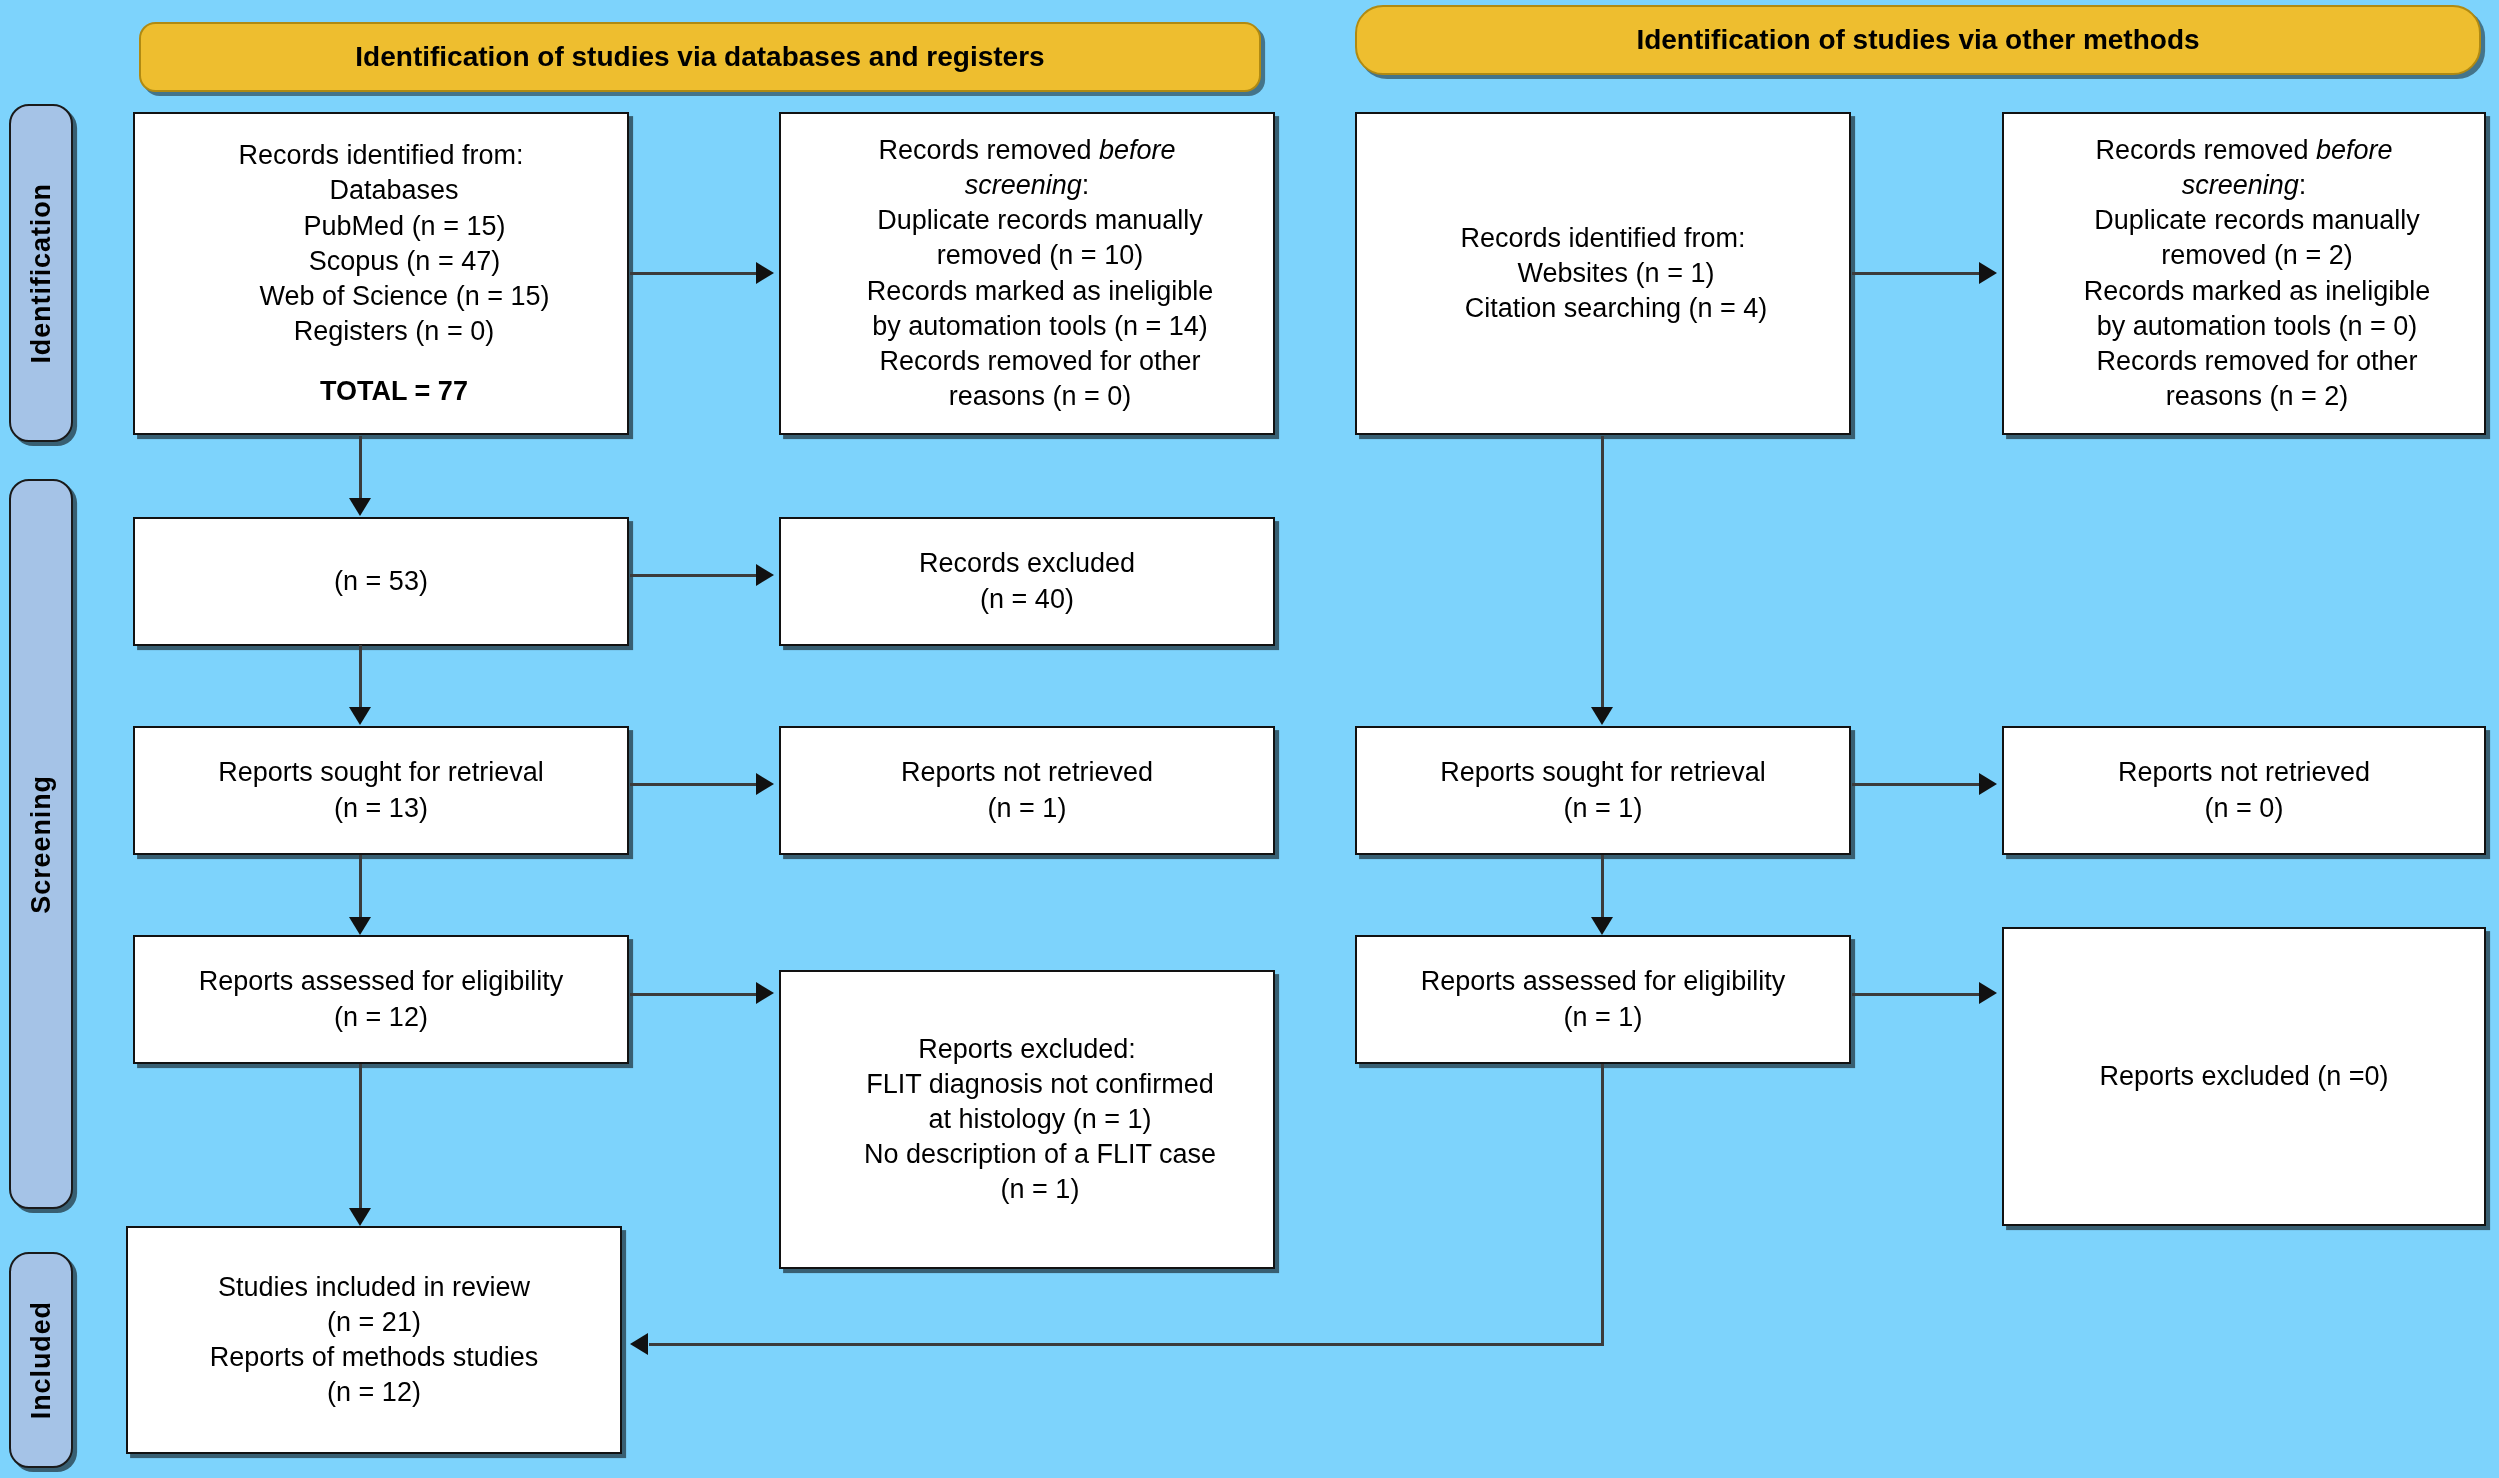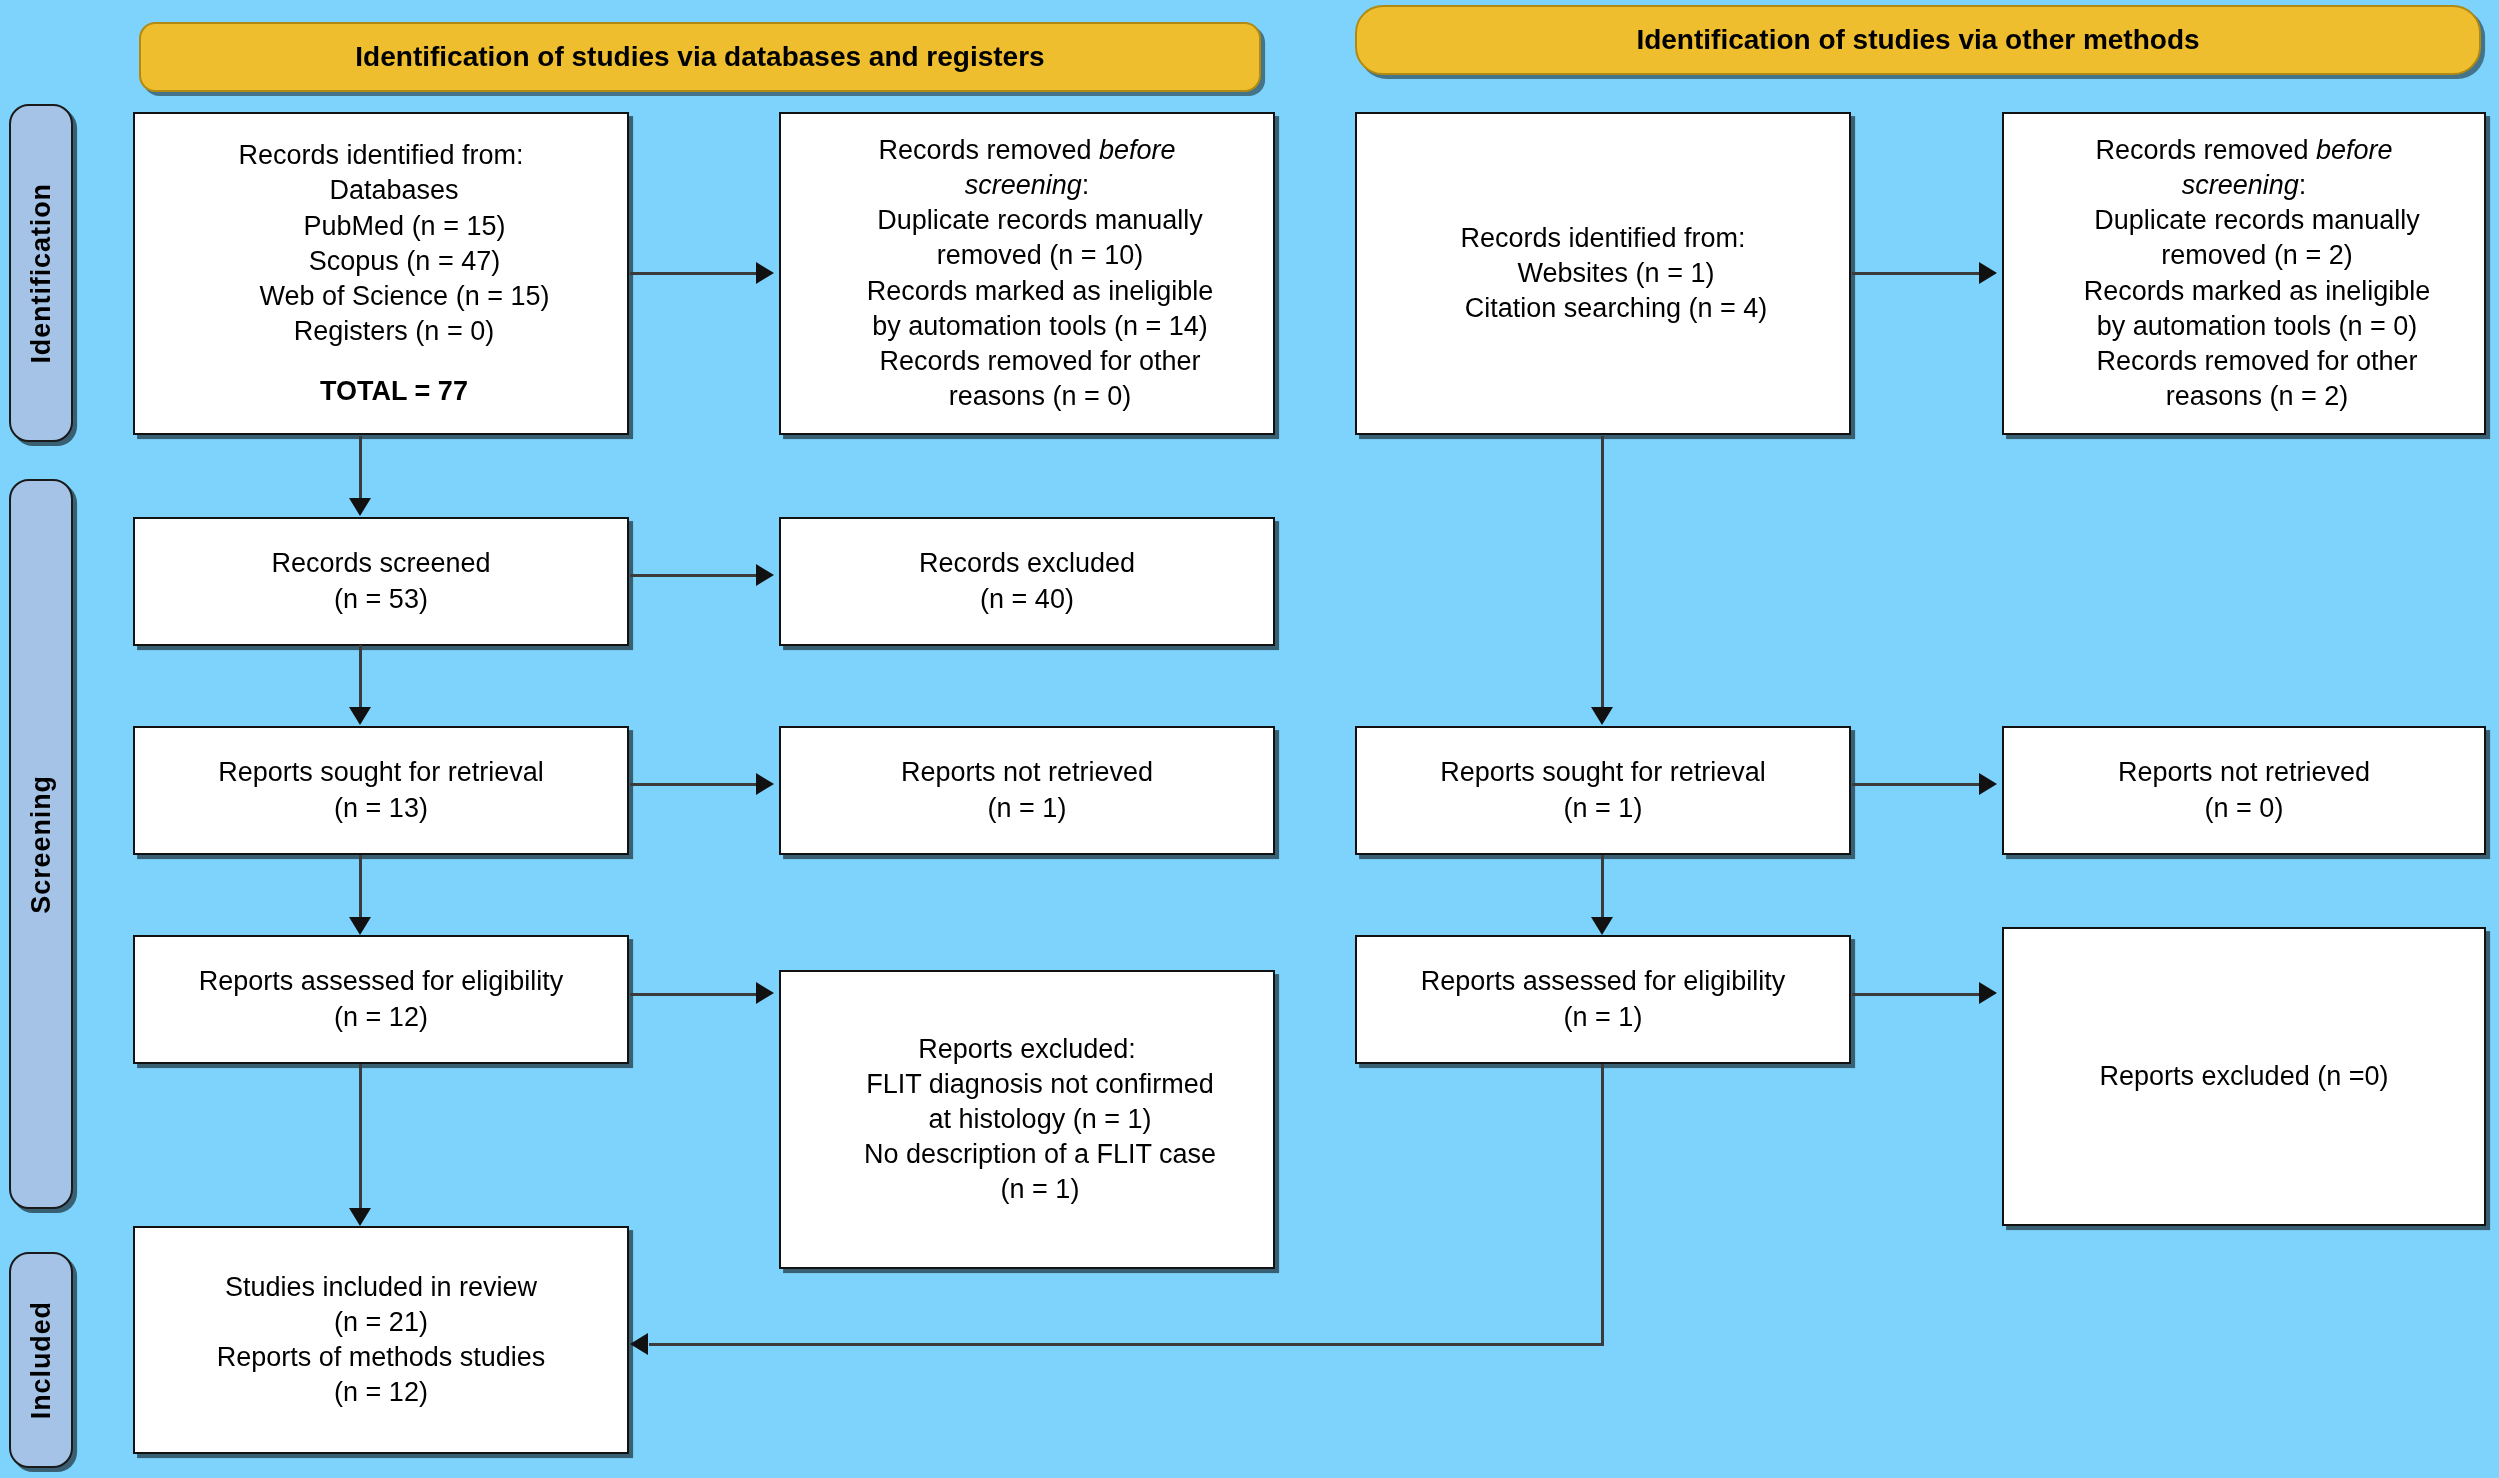--- a/index.html
+++ b/index.html
@@ -161,21 +161,20 @@
     <p class="ind1">reasons (n = 0)</p>
   </div>
 
   <div class="hline" style="left:630px; top:272px; width:126px;"></div>
   <div class="arrow-r" style="left:756px; top:262px;"></div>
 
   <div class="vline" style="left:359px; top:436px; height:76px;"></div>
   <div class="arrow-d" style="left:349px; top:498px;"></div>
 
   <div class="flowbox" style="left:133px; top:517px; width:496px; height:129px;">
-    <p>Records screened</p>
     <p>(n = 53)</p>
   </div>
 
   <div class="flowbox" style="left:779px; top:517px; width:496px; height:129px;">
     <p>Records excluded</p>
     <p>(n = 40)</p>
   </div>
 
   <div class="hline" style="left:630px; top:574px; width:126px;"></div>
   <div class="arrow-r" style="left:756px; top:564px;"></div>
@@ -211,21 +210,21 @@
     <p class="ind1">No description of a FLIT case</p>
     <p class="ind1">(n = 1)</p>
   </div>
 
   <div class="hline" style="left:630px; top:993px; width:126px;"></div>
   <div class="arrow-r" style="left:756px; top:982px;"></div>
 
   <div class="vline" style="left:359px; top:1064px; height:158px;"></div>
   <div class="arrow-d" style="left:349px; top:1208px;"></div>
 
-  <div class="flowbox" style="left:133px; top:1226px; width:496px; height:228px;">
+  <div class="flowbox" style="left:126px; top:1226px; width:496px; height:228px;">
     <p>Studies included in review</p>
     <p>(n = 21)</p>
     <p>Reports of methods studies</p>
     <p>(n = 12)</p>
   </div>
 
   <div class="flowbox" style="left:1355px; top:112px; width:496px; height:323px;">
     <p>Records identified from:</p>
     <p class="ind1">Websites (n = 1)</p>
     <p class="ind1">Citation searching (n = 4)</p>

